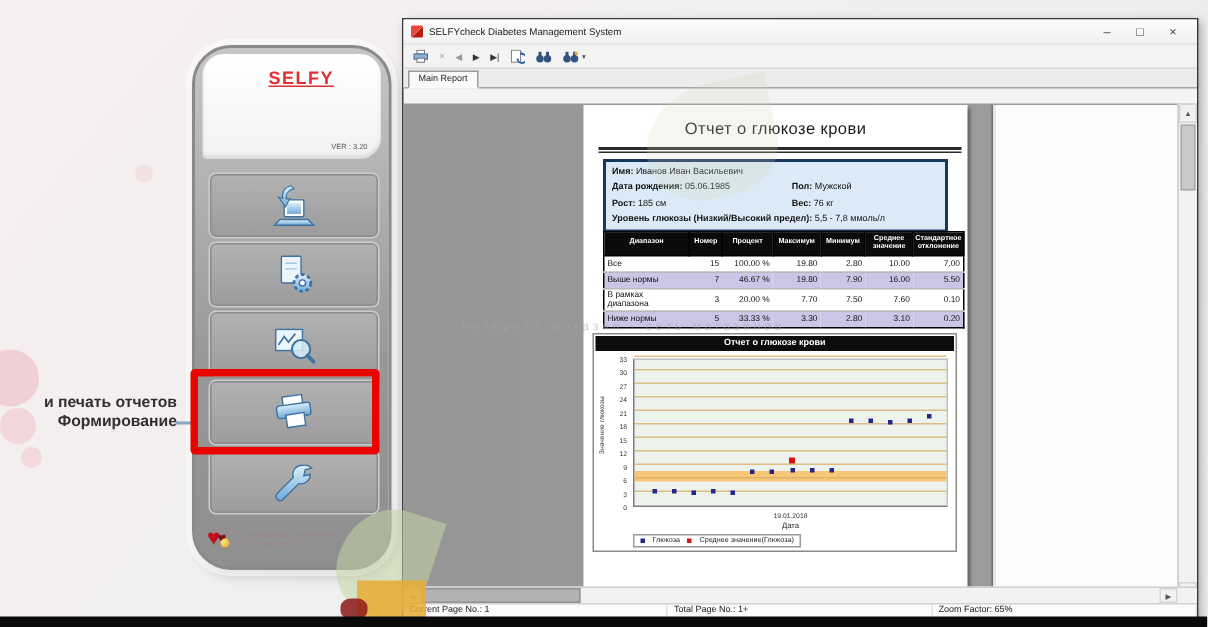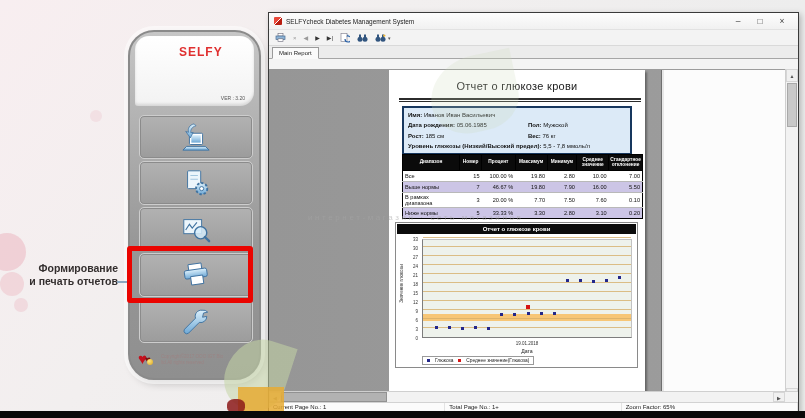--- a/index.html
+++ b/index.html
@@ -26,21 +26,21 @@
   .wm-s { margin-top:3px; font-size:8px; letter-spacing:2.6px; color:rgba(165,165,165,.55); }
 
   
   .app-panel { position:absolute; left:128px; top:30px; width:133px; height:350px; z-index:2;
                background:linear-gradient(180deg,#c6c6c6,#989898 60%,#8f8f8f);
                border:2px solid #8a8a8a; border-radius:26px;
                box-shadow:0 0 0 4px rgba(255,255,255,.55), 3px 4px 8px rgba(0,0,0,.2); }
   .logo-box { position:absolute; left:5px; top:4px; width:119px; height:70px;
               background:linear-gradient(180deg,#ffffff,#f2f2f2); border-radius:14px 14px 14px 3px;
               box-shadow:inset 0 -2px 3px rgba(0,0,0,.12); }
-  .logo-selfy { position:absolute; left:44px; top:9px; color:#e03030; font-weight:bold; font-size:12px; letter-spacing:1px; }
+  .logo-selfy { position:absolute; left:44px; top:9px; color:#e03030; font-weight:bold; font-size:12px; letter-spacing:1px;text-decoration:underline; }
   .logo-row { position:absolute; left:10px; top:19px; display:flex; align-items:center; }
   .logo-check { color:#1b5fa8; font-weight:bold; font-size:22px; letter-spacing:.5px; }
   .logo-dash { width:0; height:21px; border-left:3px dashed #e03030; margin:0 2px 0 3px; }
   .logo-arrow { color:#e03030; font-size:13px; }
   .logo-ver { position:absolute; right:9px; bottom:5px; font-size:5px; color:#555; }
   .btn-col { position:absolute; left:9px; top:83px; width:114px; }
   .app-btn { height:44px; margin-bottom:2px; border-radius:5px;
              background:linear-gradient(180deg,#b2b2b2,#9c9c9c);
              border:1px solid #cdcdcd; box-shadow:inset 0 0 0 1px #8b8b8b;
              display:flex; align-items:center; justify-content:center; cursor:pointer; }
@@ -217,22 +217,22 @@
           <span class="hdot"></span>
       </div>
       <div class="cp-text">
         <div>Copyright©2017 OOO IGT Bio</div>
         <div>ltd.All rights reserved</div>
       </div>
     </div>
   </div>
 
   <div class="callout-label">
+    <div>и печать отчетов</div>
     <div>Формирование</div>
-    <div>и печать отчетов</div>
   </div>
   <div class="callout-line"></div>
   <div class="highlight-box"></div>
 
   <div class="rwin">
     <div class="titlebar">
       <span class="app-ico"></span>
       <span class="title-text">SELFYcheck Diabetes Management System</span>
       <span class="wbtn">–</span>
       <span class="wbtn">□</span>

